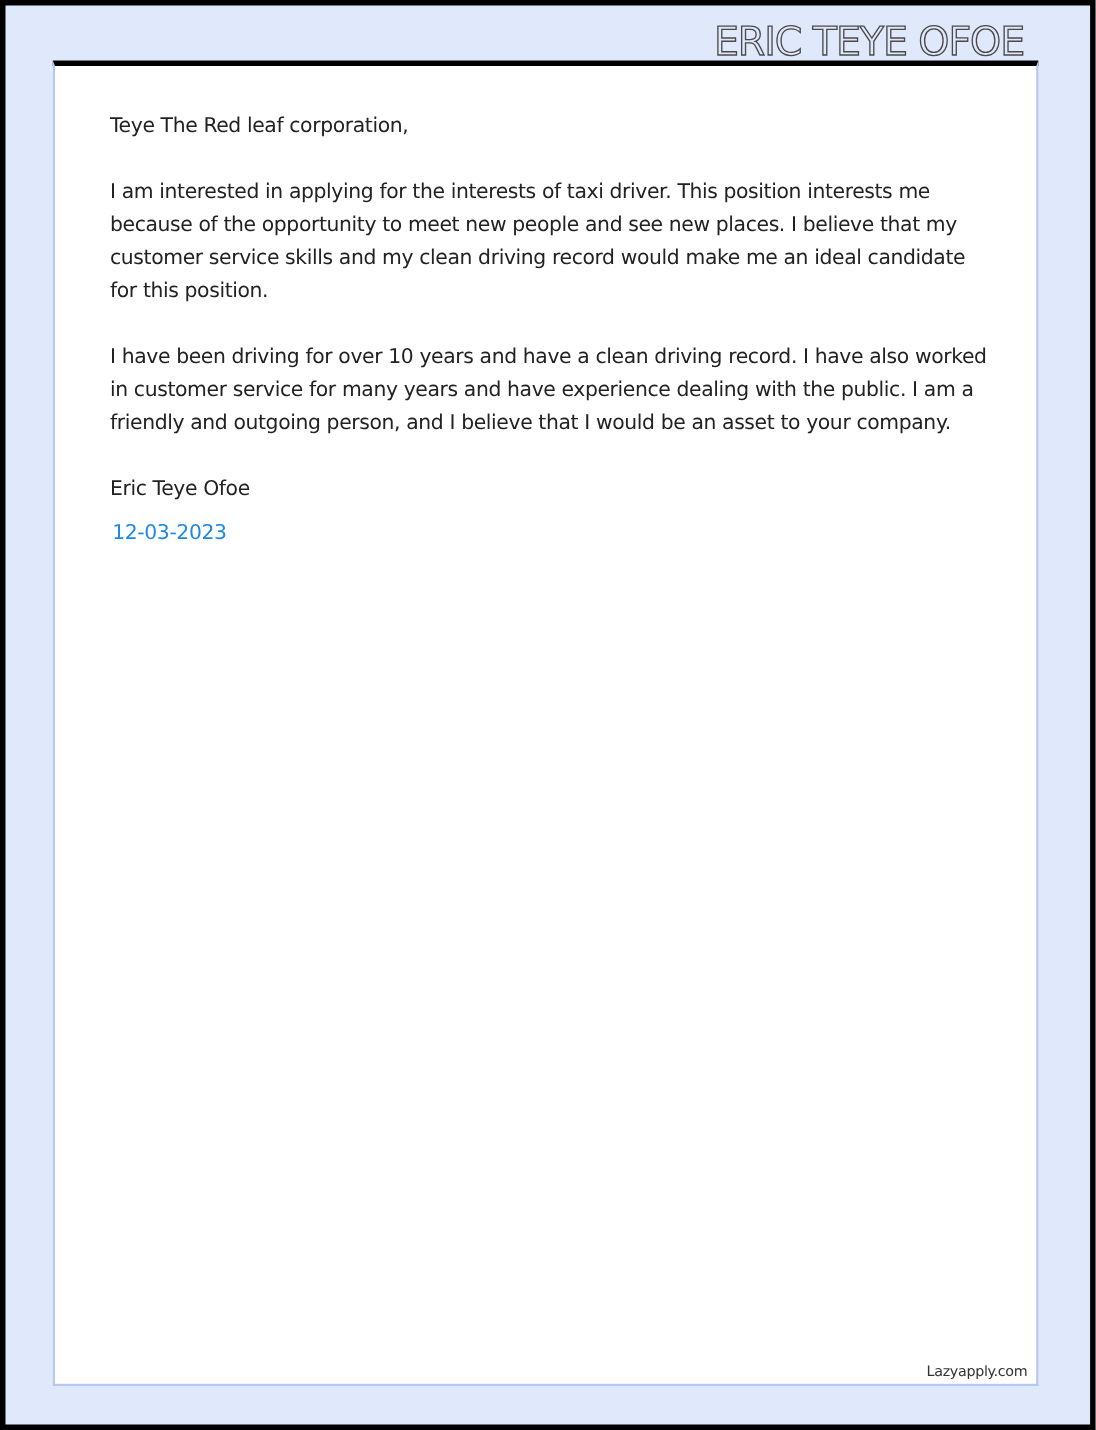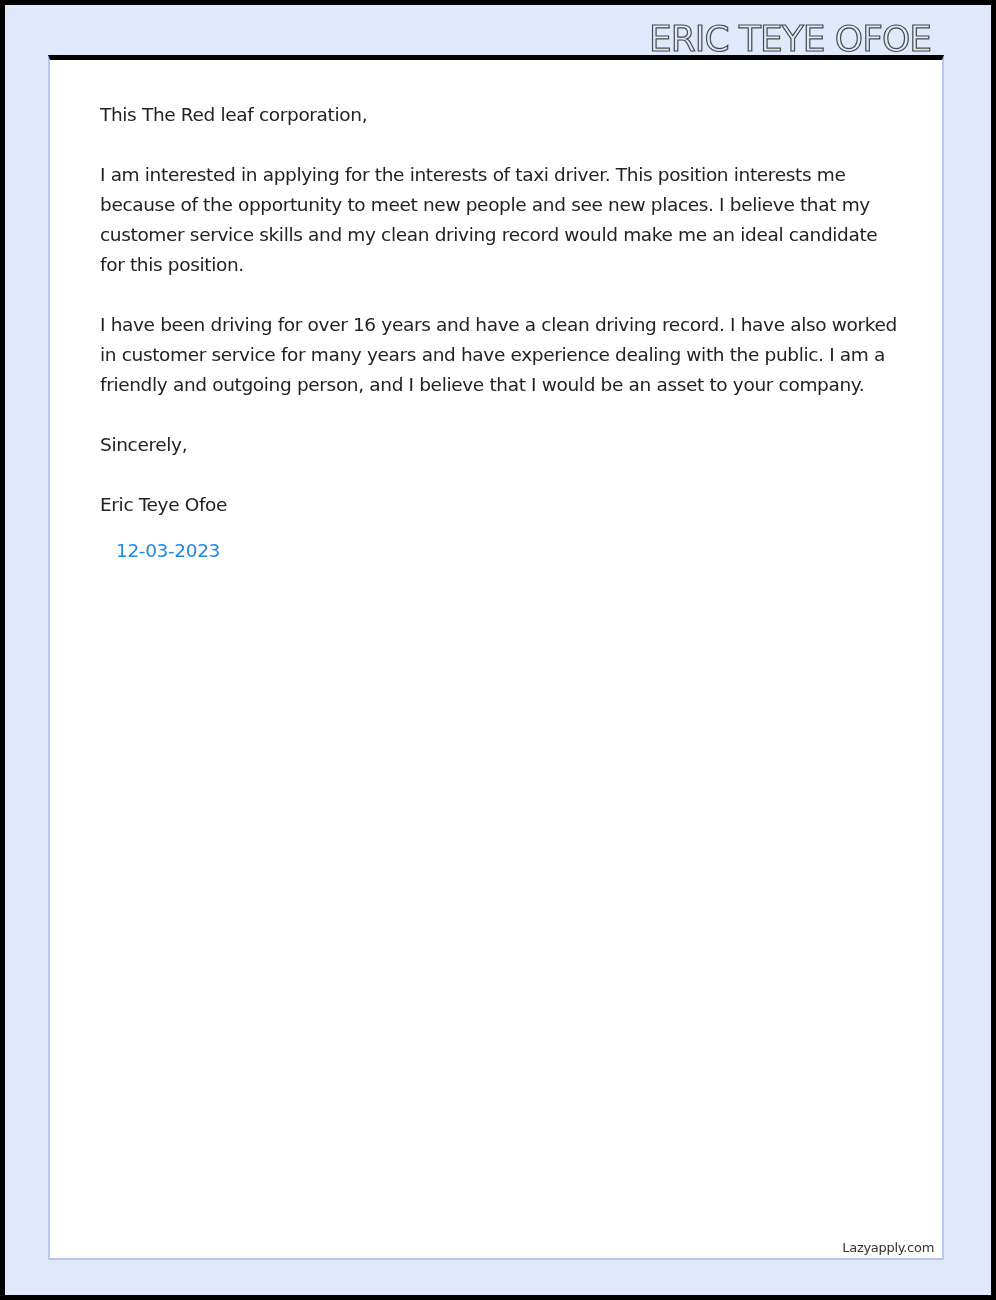--- a/index.html
+++ b/index.html
@@ -58,21 +58,21 @@
       color: #222222;
       letter-spacing: -0.35px;
     }
     .letter p {
       margin: 0 0 30px 0;
     }
     .letter .sig-name {
       margin: 0 0 10px 0;
     }
     .letter .date {
-      margin: 16px;
+      margin: 2px;
       color: #1e88e5;
     }
     .footer-brand {
       position: absolute;
       right: 8px;
       bottom: 2px;
       font-size: 13px;
       line-height: 16px;
       color: #333333;
       letter-spacing: -0.3px;
@@ -80,23 +80,22 @@
     }
   </style>
 </head>
 <body>
 
 <div class="frame">
   <div class="header-name">ERIC TEYE OFOE</div>
 
   <div class="page">
     <div class="letter">
-      <p>This The Red leaf corporation,</p>
+      <p>Teye The Red leaf corporation,</p>
       <p>I am interested in applying for the interests of taxi driver. This position interests me because of the opportunity to meet new people and see new places. I believe that my customer service skills and my clean driving record would make me an ideal candidate for this position.</p>
-      <p>I have been driving for over 16 years and have a clean driving record. I have also worked in customer service for many years and have experience dealing with the public. I am a friendly and outgoing person, and I believe that I would be an asset to your company.</p>
-      <p>Sincerely,</p>
+      <p>I have been driving for over 10 years and have a clean driving record. I have also worked in customer service for many years and have experience dealing with the public. I am a friendly and outgoing person, and I believe that I would be an asset to your company.</p>
       <p class="sig-name">Eric Teye Ofoe</p>
       <p class="date">12-03-2023</p>
     </div>
 
     <div class="footer-brand">Lazyapply.com</div>
   </div>
 </div>
 
 </body></html>

